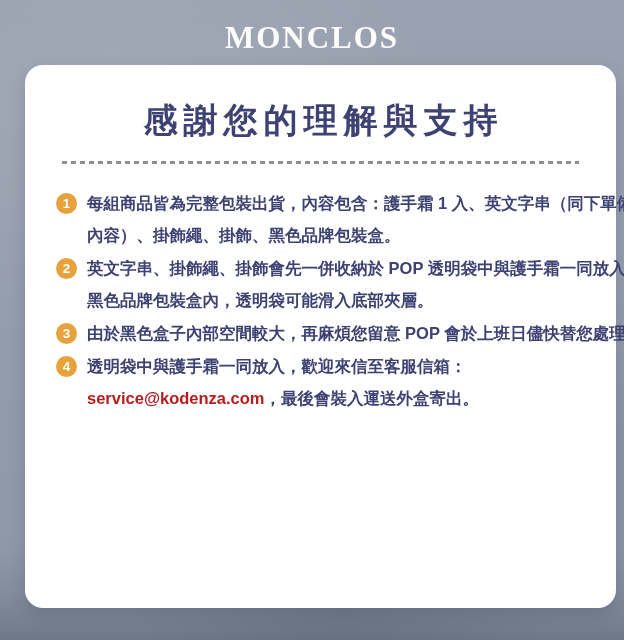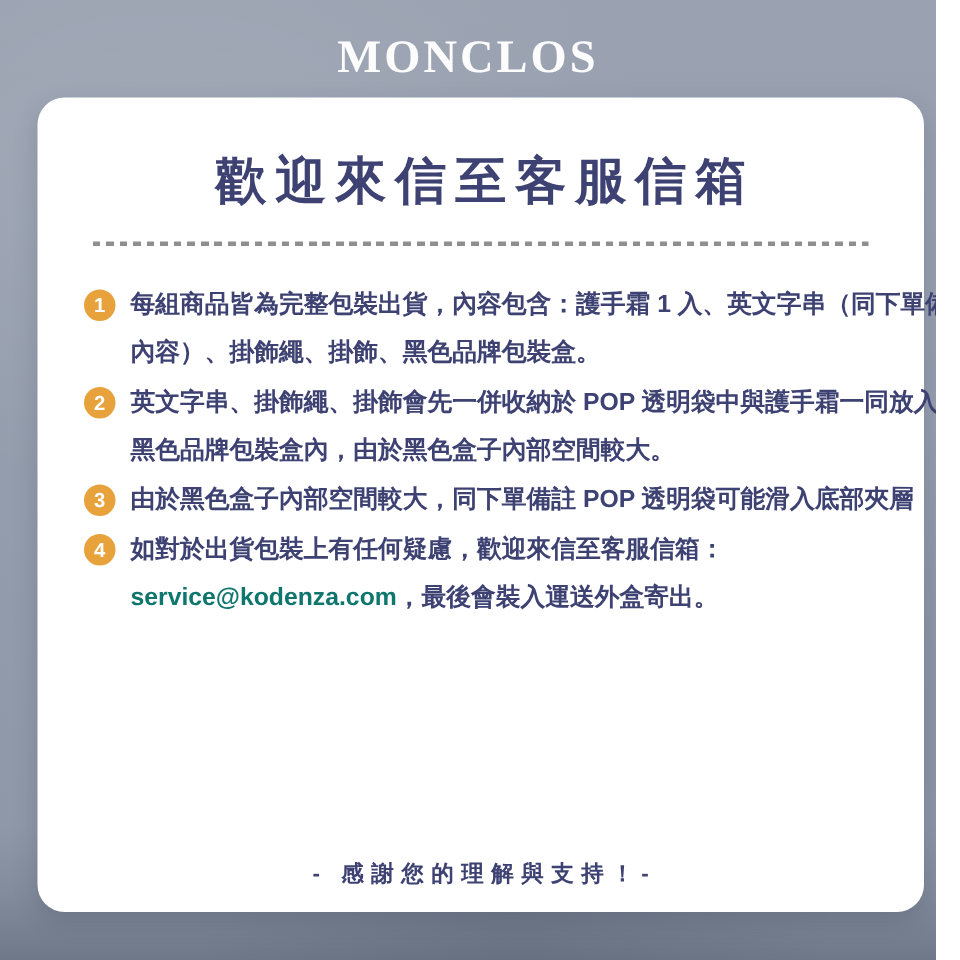--- a/index.html
+++ b/index.html
@@ -55,72 +55,71 @@
     flex:none;width:21px;height:21px;margin-top:6px;
     border-radius:50%;background:#E7A23B;color:#FFFFFF;
     font-size:13.5px;font-weight:700;line-height:21px;text-align:center;
   }
   .item-text{
     margin-left:10px;
     font-size:16.5px;line-height:32px;font-weight:700;
     color:#3E4273;
   }
   .item-text .line{white-space:nowrap;}
-  .email{color:#0f766e;}
+  .email{color:#b91c1c;}
 
   .thanks{
     position:absolute;bottom:16px;left:0;width:100%;
     text-align:center;
     font-size:15px;font-weight:700;letter-spacing:5px;
     padding-left:5px;box-sizing:border-box;
     color:#3E4273;
   }
 </style>
 </head>
 <body>
 
 <div class="stage">
   <div class="bg"></div>
 
   <div class="brand">MONCLOS</div>
 
   <div class="card">
-    <h1 class="title">歡迎來信至客服信箱</h1>
+    <h1 class="title">感謝您的理解與支持</h1>
     <div class="divider"></div>
 
     <div class="items">
 
       <div class="item">
         <span class="badge">1</span>
         <div class="item-text">
           <div class="line">每組商品皆為完整包裝出貨，內容包含：護手霜 1 入、英文字串（同下單備註</div>
           <div class="line">內容）、掛飾繩、掛飾、黑色品牌包裝盒。</div>
         </div>
       </div>
 
       <div class="item">
         <span class="badge">2</span>
         <div class="item-text">
           <div class="line">英文字串、掛飾繩、掛飾會先一併收納於 POP 透明袋中與護手霜一同放入</div>
-          <div class="line">黑色品牌包裝盒內，由於黑色盒子內部空間較大。</div>
+          <div class="line">黑色品牌包裝盒內，透明袋可能滑入底部夾層。</div>
         </div>
       </div>
 
       <div class="item">
         <span class="badge">3</span>
         <div class="item-text">
-          <div class="line">由於黑色盒子內部空間較大，同下單備註 POP 透明袋可能滑入底部夾層</div>
+          <div class="line">由於黑色盒子內部空間較大，再麻煩您留意 POP 會於上班日儘快替您處理</div>
         </div>
       </div>
 
       <div class="item">
         <span class="badge">4</span>
         <div class="item-text">
-          <div class="line">如對於出貨包裝上有任何疑慮，歡迎來信至客服信箱：</div>
+          <div class="line">透明袋中與護手霜一同放入，歡迎來信至客服信箱：</div>
           <div class="line"><span class="email">service@kodenza.com</span><span>，最後會裝入運送外盒寄出。</span></div>
         </div>
       </div>
 
     </div>
 
-    <div class="thanks">- 感謝您的理解與支持！-</div>
   </div>
 </div>
 
 </body></html>

